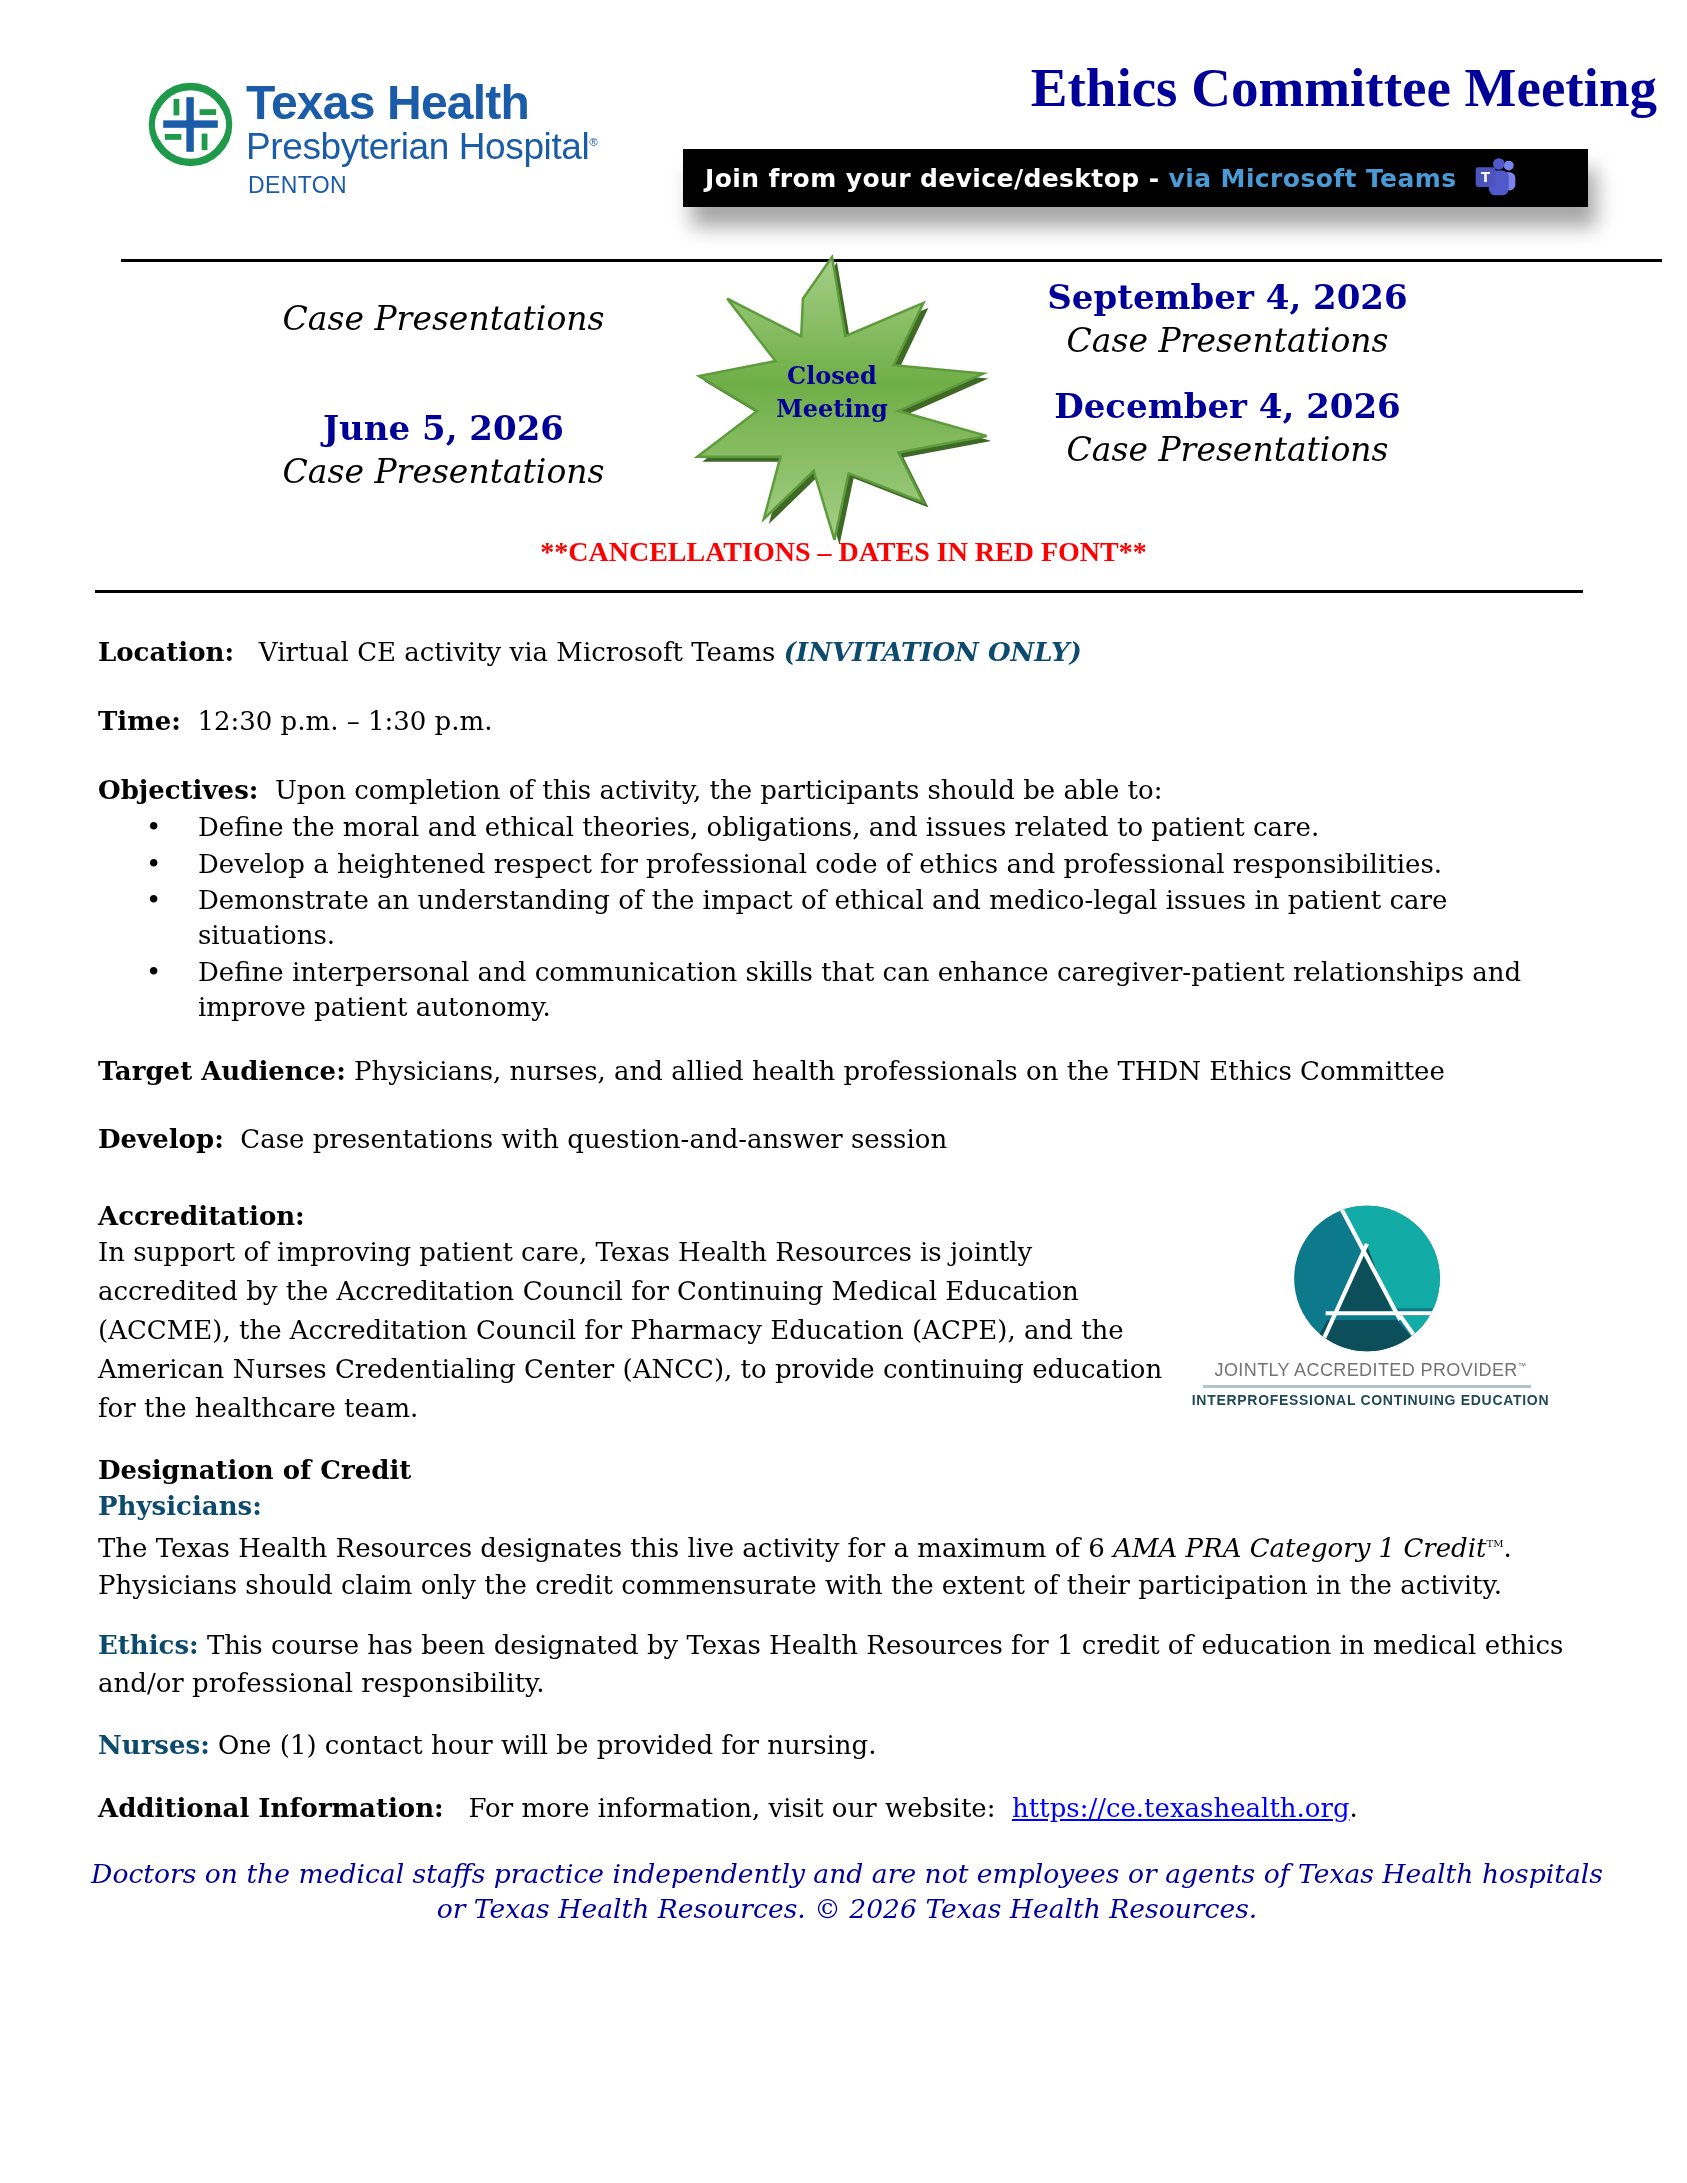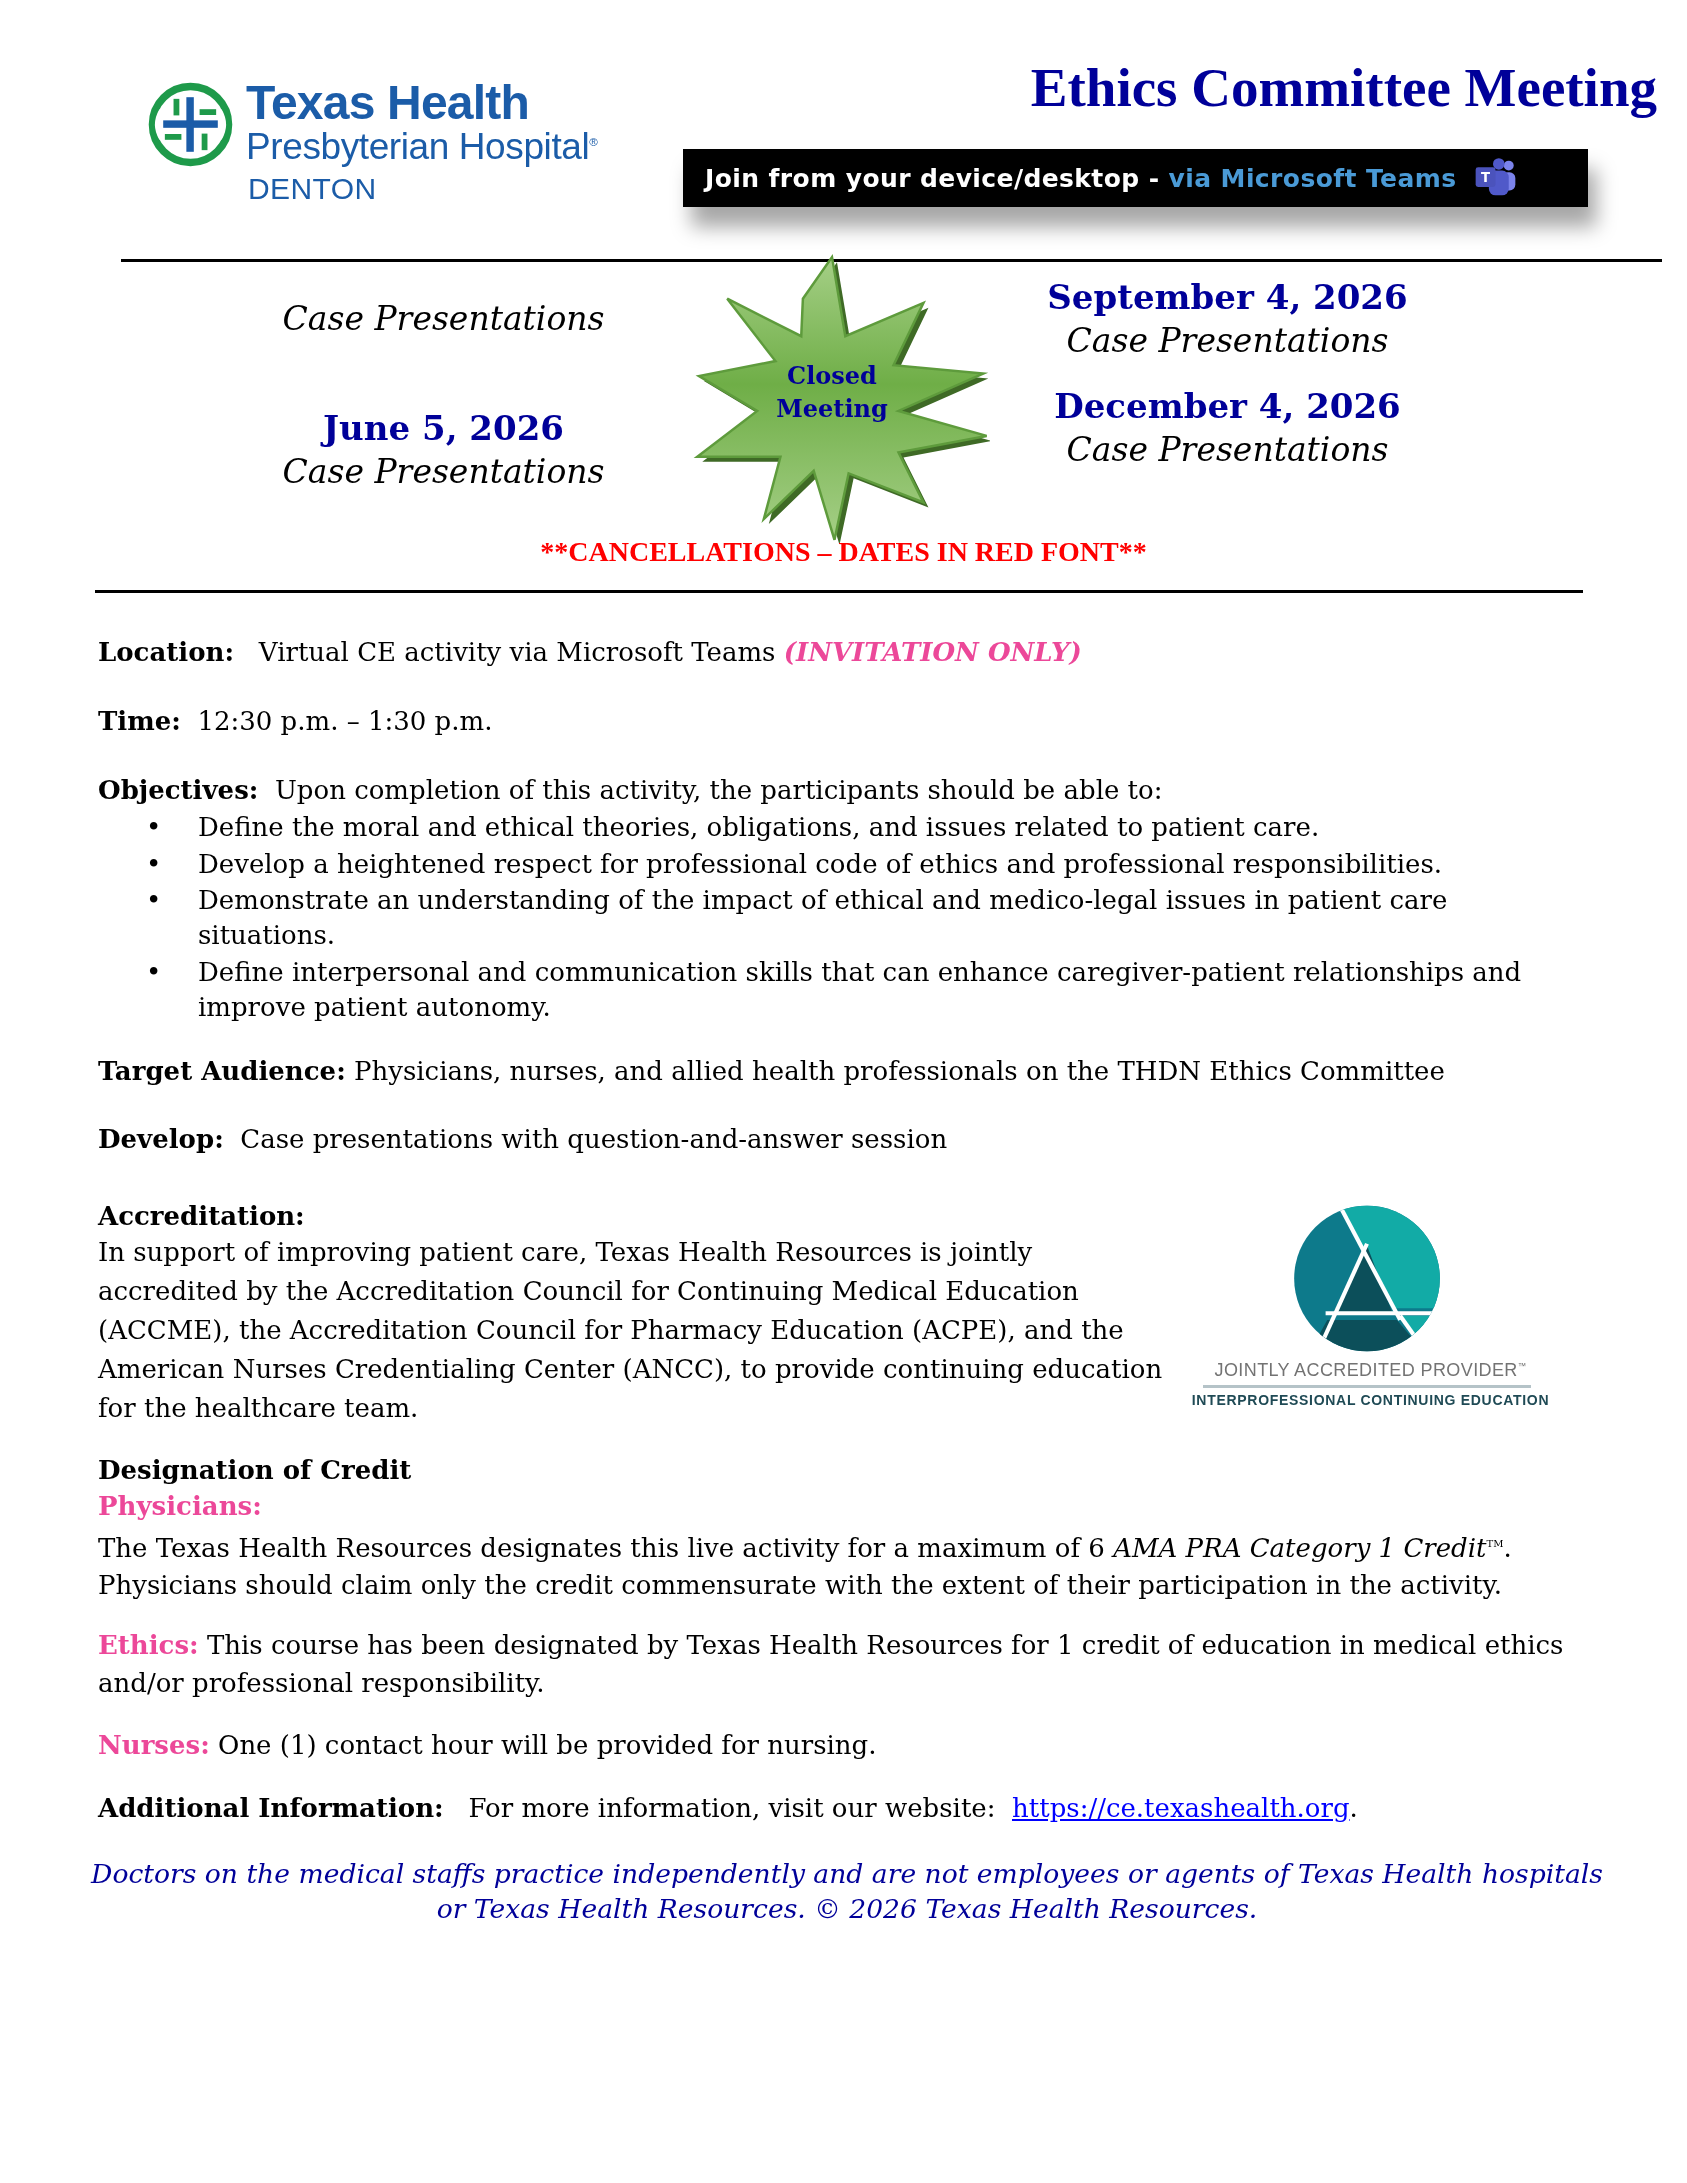--- a/index.html
+++ b/index.html
@@ -9,21 +9,21 @@
 
   
   .logo { left:145px; top:75px; width:482px; height:125px; }
   .logo-mark { position:absolute; left:0; top:4.2px; width:91px; height:91px; }
   .logo-title { position:absolute; left:101px; top:0px; font-family:"Liberation Sans", sans-serif; font-weight:bold;
                 font-size:48px; color:#1b5ca8; letter-spacing:-0.8px; white-space:nowrap; }
   .logo-sub { position:absolute; left:101px; top:51px; font-family:"Liberation Sans", sans-serif;
               font-size:37px; color:#1b5ca8; white-space:nowrap; letter-spacing:-0.4px; }
   .logo-sub sup { font-size:11.6px; vertical-align:super; }
   .logo-city { position:absolute; left:103px; top:97px; font-family:"Liberation Sans", sans-serif;
-               font-size:30px; color:#1b5ca8; letter-spacing:0.4px; }
+               font-size:23px; color:#1b5ca8; letter-spacing:0.4px; }
 
   
   .title { right:30px; top:56px; font-family:"Liberation Serif", serif; font-weight:bold; font-size:55px;
            color:#000099; white-space:nowrap; }
 
   
   .teams-banner { left:683px; top:149px; width:905px; height:58px; background:#000;
                   box-shadow: 8.3px 20px 20px rgba(0,0,0,0.35); display:flex; align-items:center; }
   .teams-text { font-family:"DejaVu Sans", sans-serif; font-weight:bold; font-size:25px; color:#ffffff;
                 padding-left:22px; white-space:nowrap; letter-spacing:0.4px; }
@@ -37,21 +37,21 @@
   .date { font-family:"DejaVu Serif", serif; font-weight:bold; font-size:34px; color:#000099; line-height:43px; }
   .date-sub { font-family:"DejaVu Serif", serif; font-style:italic; font-size:33px; color:#000; line-height:43px; }
 
   .starburst { left:674px; top:253px; width:316px; height:291px; }
   .star-text { position:absolute; left:0; top:106px; width:100%; text-align:center;
                font-family:"DejaVu Serif", serif; font-weight:bold; font-size:24px; color:#000099; line-height:33px; }
 
   .cancel { left:0; width:1687px; top:536px; text-align:center; font-family:"Liberation Serif", serif;
             font-weight:bold; font-size:28px; color:#ff0000; }
   .lbl { font-weight:bold; }
-  .navy { color:#ec4899; }
+  .navy { color:#0c4a6e; }
   .para { position:absolute; left:98px; font-family:"DejaVu Serif", serif; font-size:26px; line-height:36px; width:1495px; }
   ul.obj { position:absolute; left:98px; top:810px; margin:0; padding:0; list-style:none; width:1462px;
            font-family:"DejaVu Serif", serif; font-size:26px; line-height:35px; }
   ul.obj li { position:relative; padding-left:100px; margin-bottom:1.7px; }
   ul.obj li .bullet { position:absolute; left:48px; top:0; }
   .accred-text { position:absolute; left:98px; top:1233px; width:1080px; font-family:"DejaVu Serif", serif;
                  font-size:26px; line-height:39px; }
   .accred-logo { left:1188px; top:1204px; width:365px; height:233px; }
   .jap-title { position:absolute; left:0; top:156px; width:100%; text-align:center; font-family:"Liberation Sans", sans-serif;
                font-size:18px; color:#737373; letter-spacing:0.4px; white-space:nowrap; }

